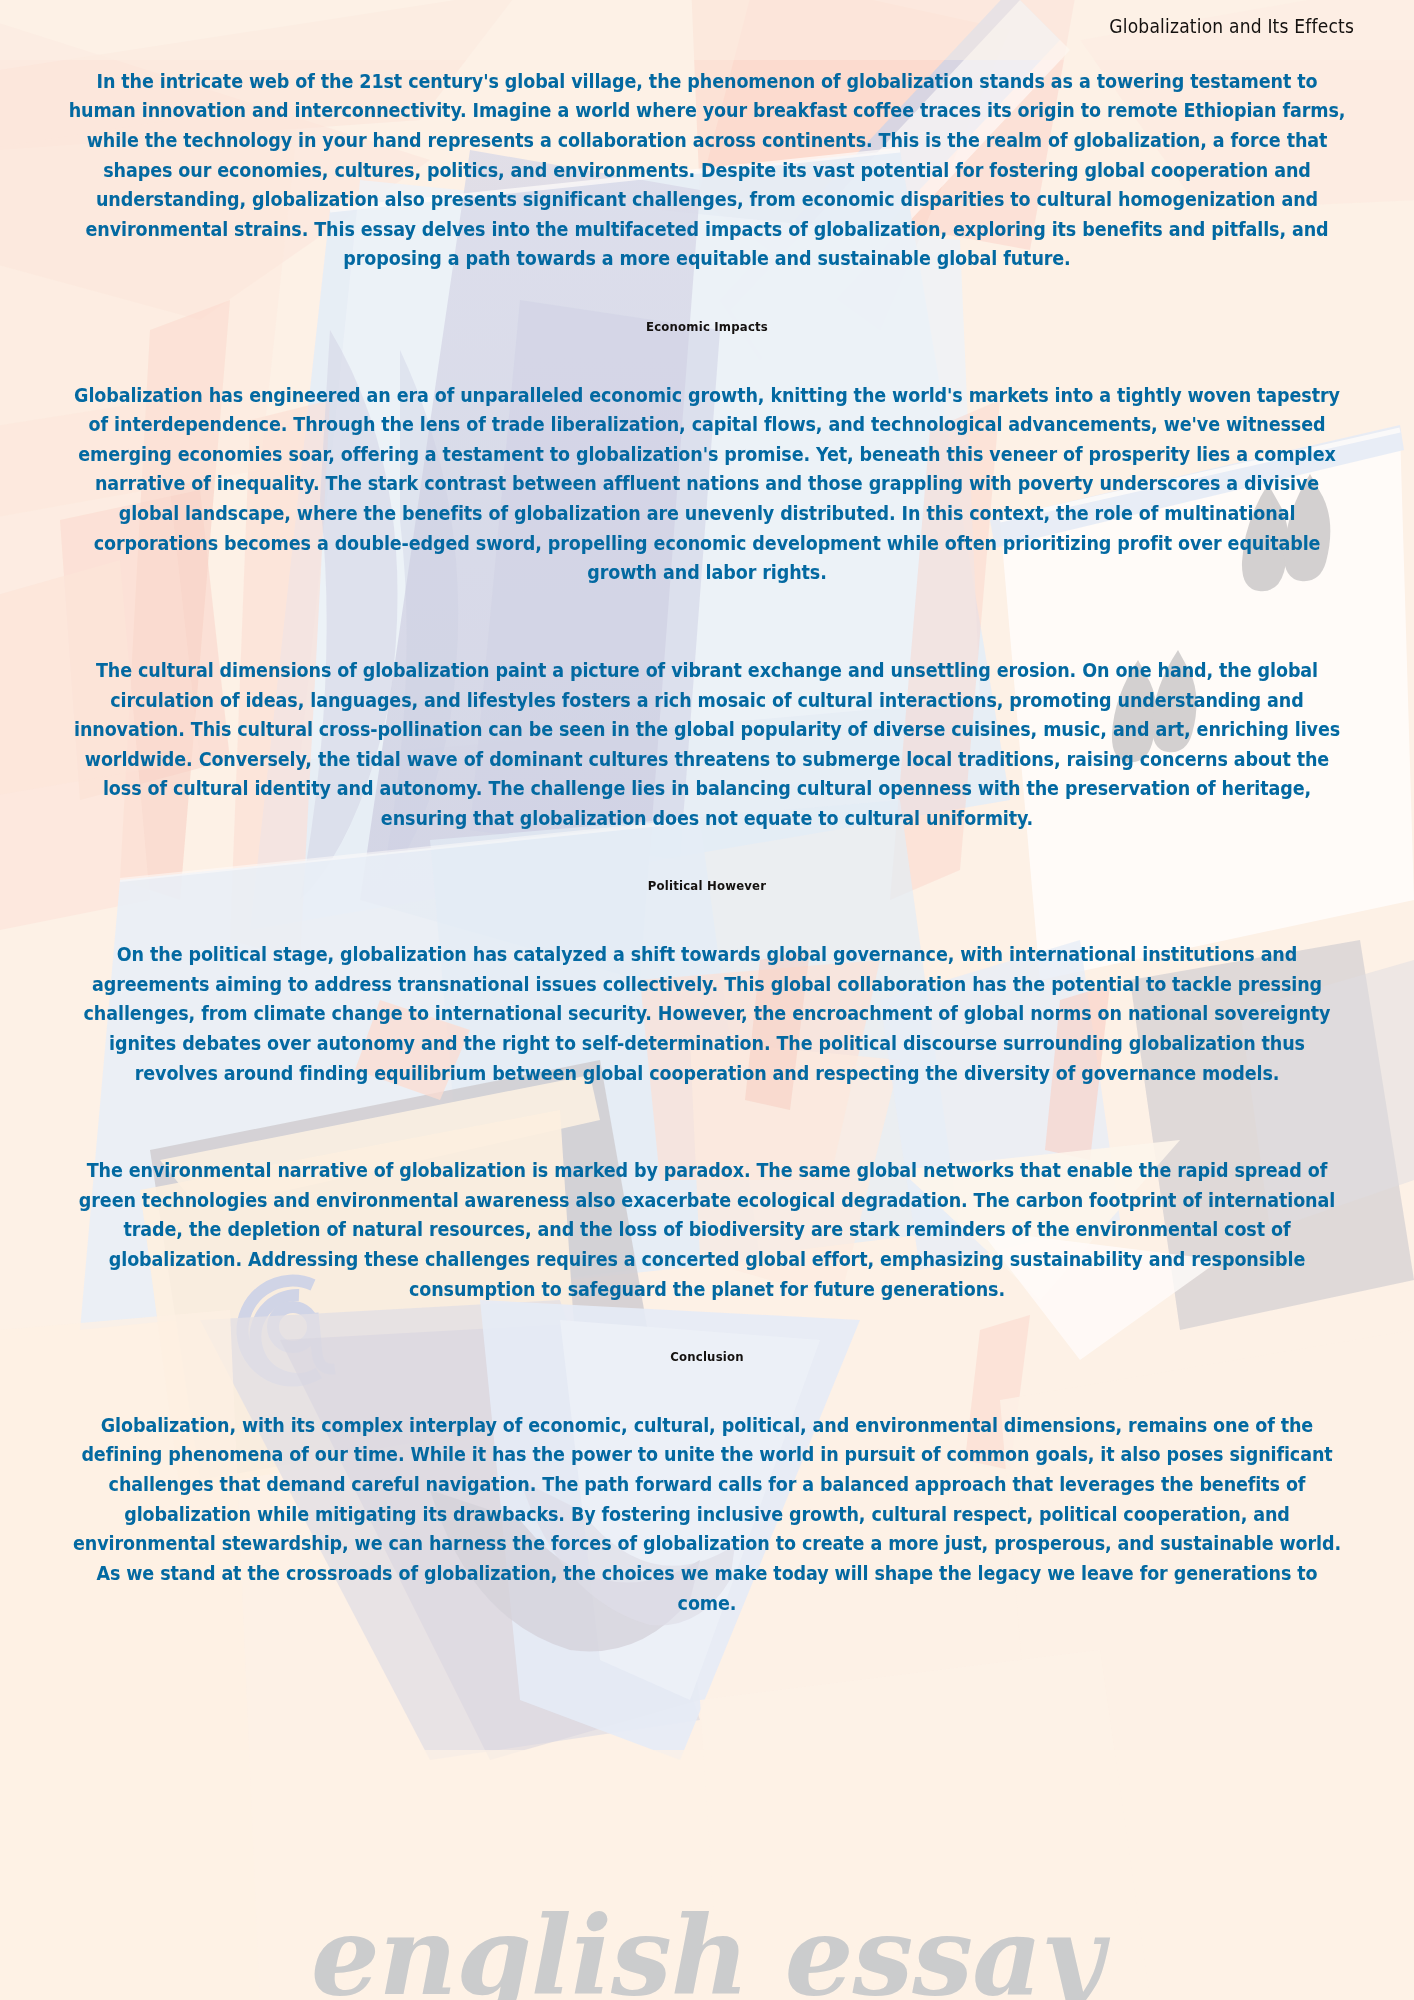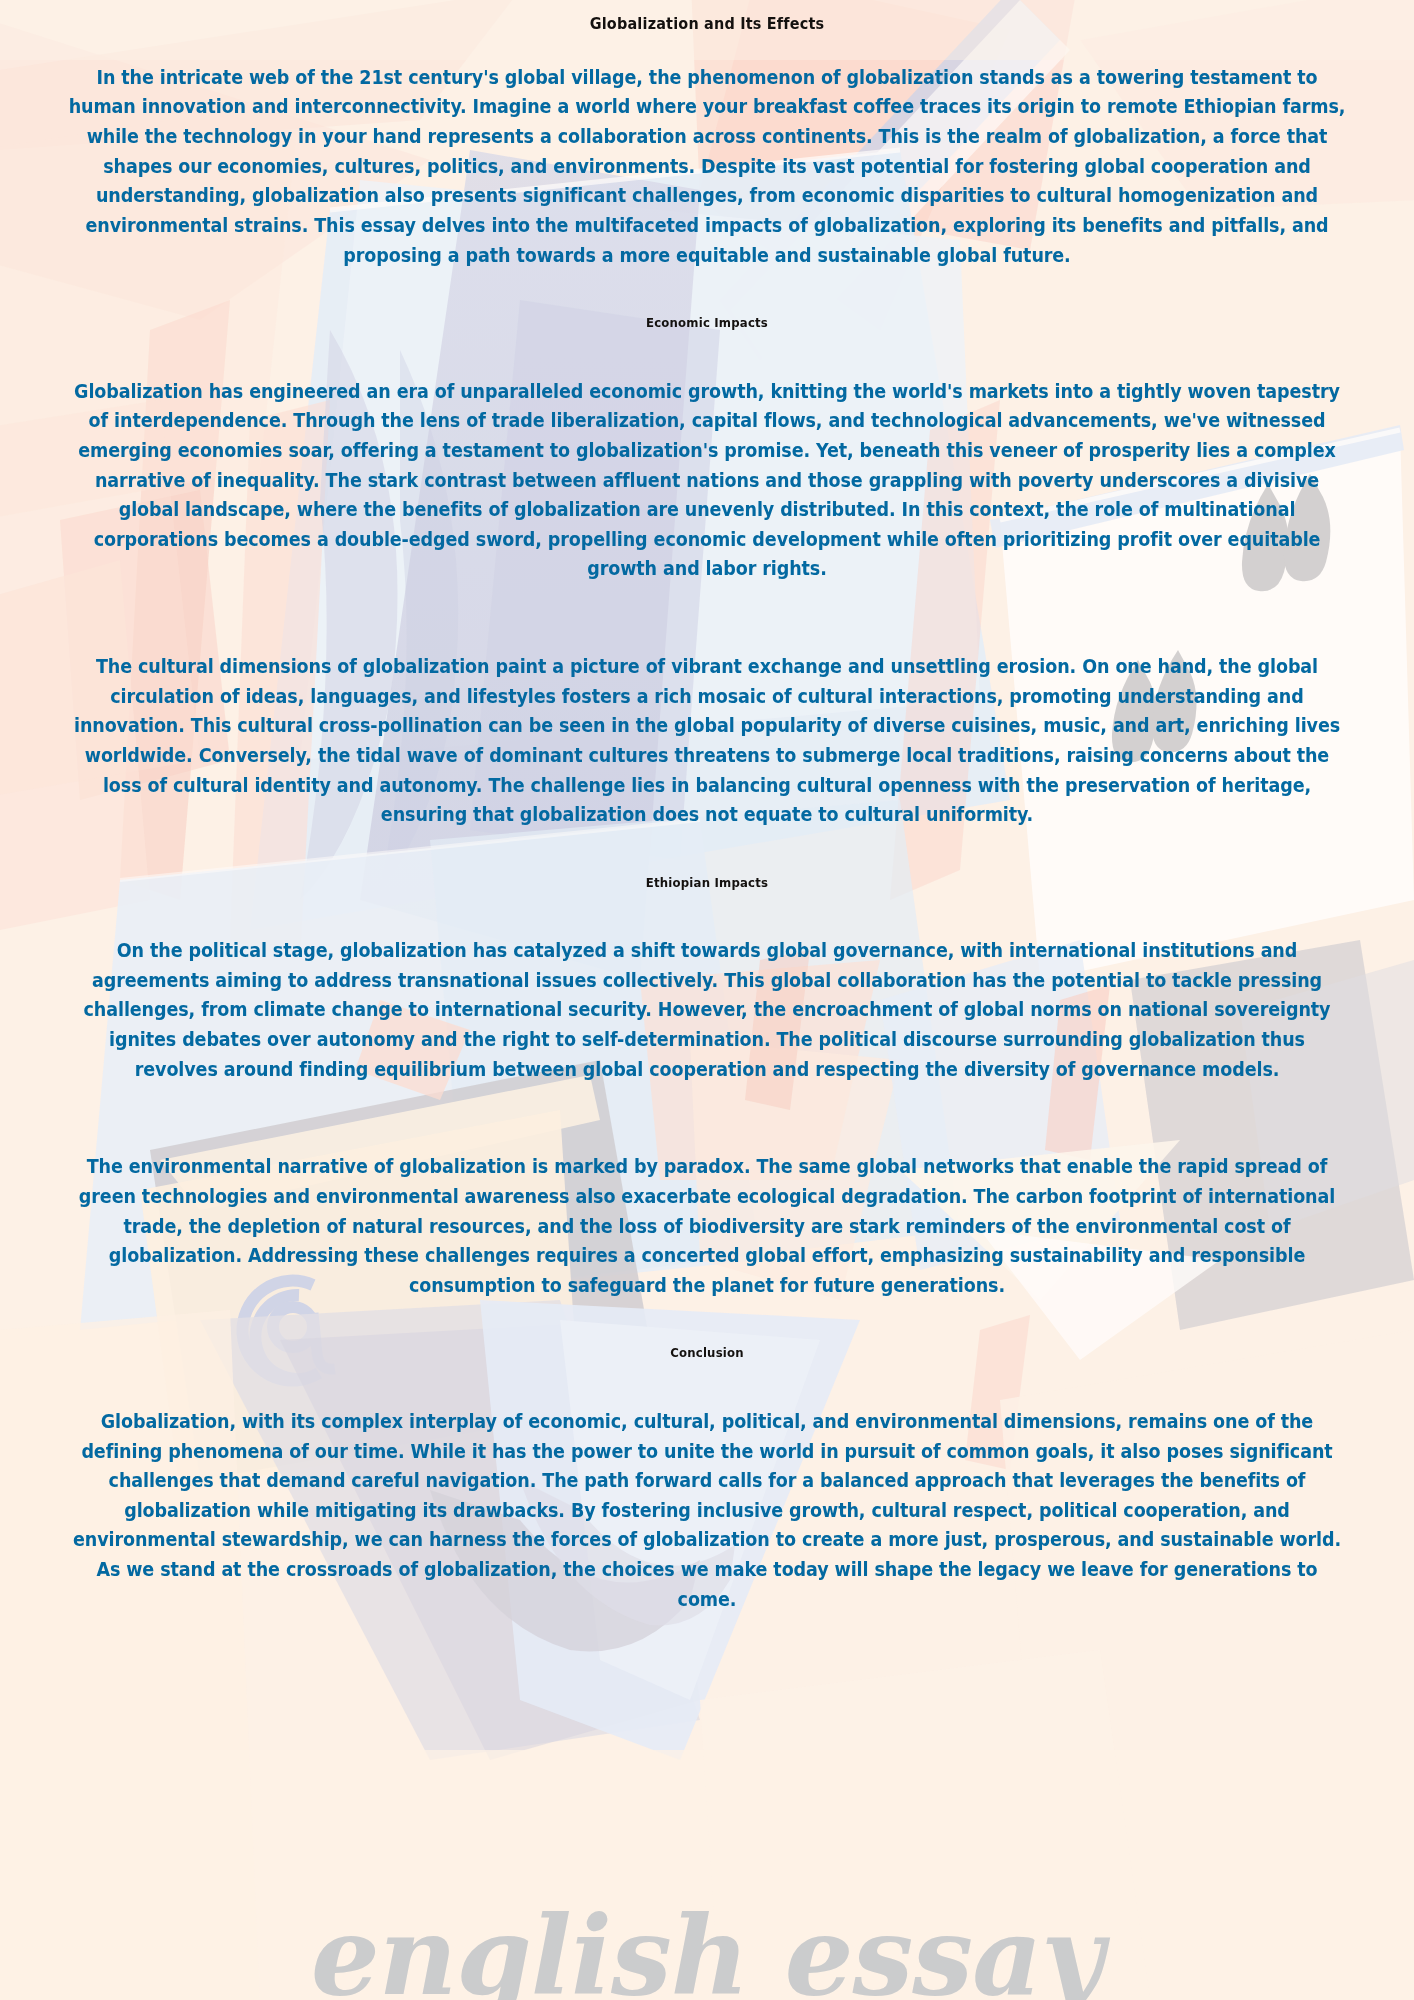--- a/index.html
+++ b/index.html
@@ -28,23 +28,23 @@
 
   
   #page {
     position: absolute;
     inset: 0;
     z-index: 2;
     padding: 8px 60px 0 60px;
   }
 
   .doc-title {
-    text-align: center;
-    font-size: 16px;
-    font-weight: 700;
+    text-align: right;
+    font-size: 19px;
+    font-weight: 400;
     font-stretch: condensed;
     color: #14110f;
     letter-spacing: 0.2px;
     margin: 6px 0 0 0;
     line-height: 1.3;
   }
 
   .section-heading {
     text-align: center;
     font-size: 13px;
@@ -213,21 +213,21 @@
   <div class="sp-para-to-head"></div>
   <h2 class="section-heading">Economic Impacts</h2>
   <div class="sp-head-to-para"></div>
   <p class="para">Globalization has engineered an era of unparalleled economic growth, knitting the world's markets into a tightly woven tapestry of interdependence. Through the lens of trade liberalization, capital flows, and technological advancements, we've witnessed emerging economies soar, offering a testament to globalization's promise. Yet, beneath this veneer of prosperity lies a complex narrative of inequality. The stark contrast between affluent nations and those grappling with poverty underscores a divisive global landscape, where the benefits of globalization are unevenly distributed. In this context, the role of multinational corporations becomes a double-edged sword, propelling economic development while often prioritizing profit over equitable growth and labor rights.</p>
 
   <div class="sp-para-to-head"></div>
   <div class="sp-head-to-para"></div>
   <p class="para">The cultural dimensions of globalization paint a picture of vibrant exchange and unsettling erosion. On one hand, the global circulation of ideas, languages, and lifestyles fosters a rich mosaic of cultural interactions, promoting understanding and innovation. This cultural cross-pollination can be seen in the global popularity of diverse cuisines, music, and art, enriching lives worldwide. Conversely, the tidal wave of dominant cultures threatens to submerge local traditions, raising concerns about the loss of cultural identity and autonomy. The challenge lies in balancing cultural openness with the preservation of heritage, ensuring that globalization does not equate to cultural uniformity.</p>
 
   <div class="sp-para-to-head"></div>
-  <h2 class="section-heading">Ethiopian Impacts</h2>
+  <h2 class="section-heading">Political However</h2>
   <div class="sp-head-to-para"></div>
   <p class="para">On the political stage, globalization has catalyzed a shift towards global governance, with international institutions and agreements aiming to address transnational issues collectively. This global collaboration has the potential to tackle pressing challenges, from climate change to international security. However, the encroachment of global norms on national sovereignty ignites debates over autonomy and the right to self-determination. The political discourse surrounding globalization thus revolves around finding equilibrium between global cooperation and respecting the diversity of governance models.</p>
 
   <div class="sp-para-to-head"></div>
   <div class="sp-head-to-para"></div>
   <p class="para">The environmental narrative of globalization is marked by paradox. The same global networks that enable the rapid spread of green technologies and environmental awareness also exacerbate ecological degradation. The carbon footprint of international trade, the depletion of natural resources, and the loss of biodiversity are stark reminders of the environmental cost of globalization. Addressing these challenges requires a concerted global effort, emphasizing sustainability and responsible consumption to safeguard the planet for future generations.</p>
 
   <div class="sp-para-to-head"></div>
   <h2 class="section-heading">Conclusion</h2>
   <div class="sp-head-to-para"></div>

